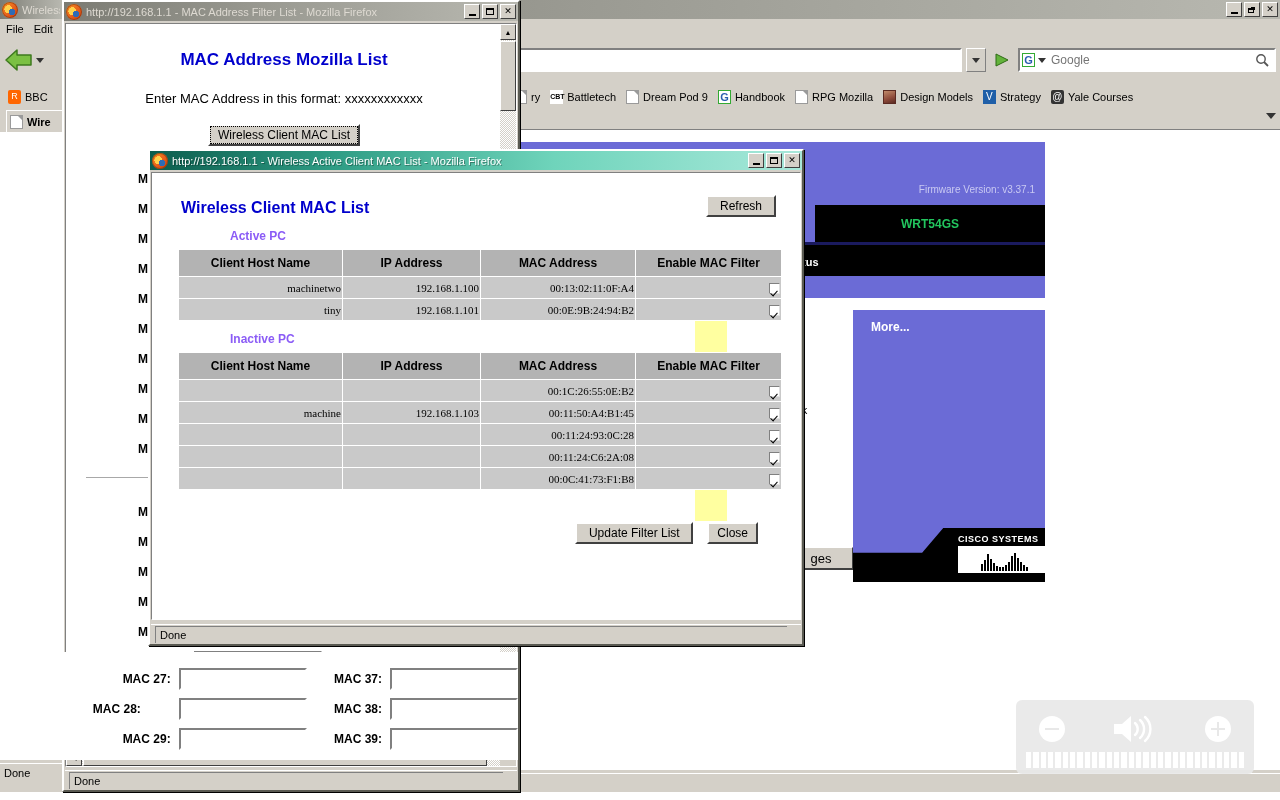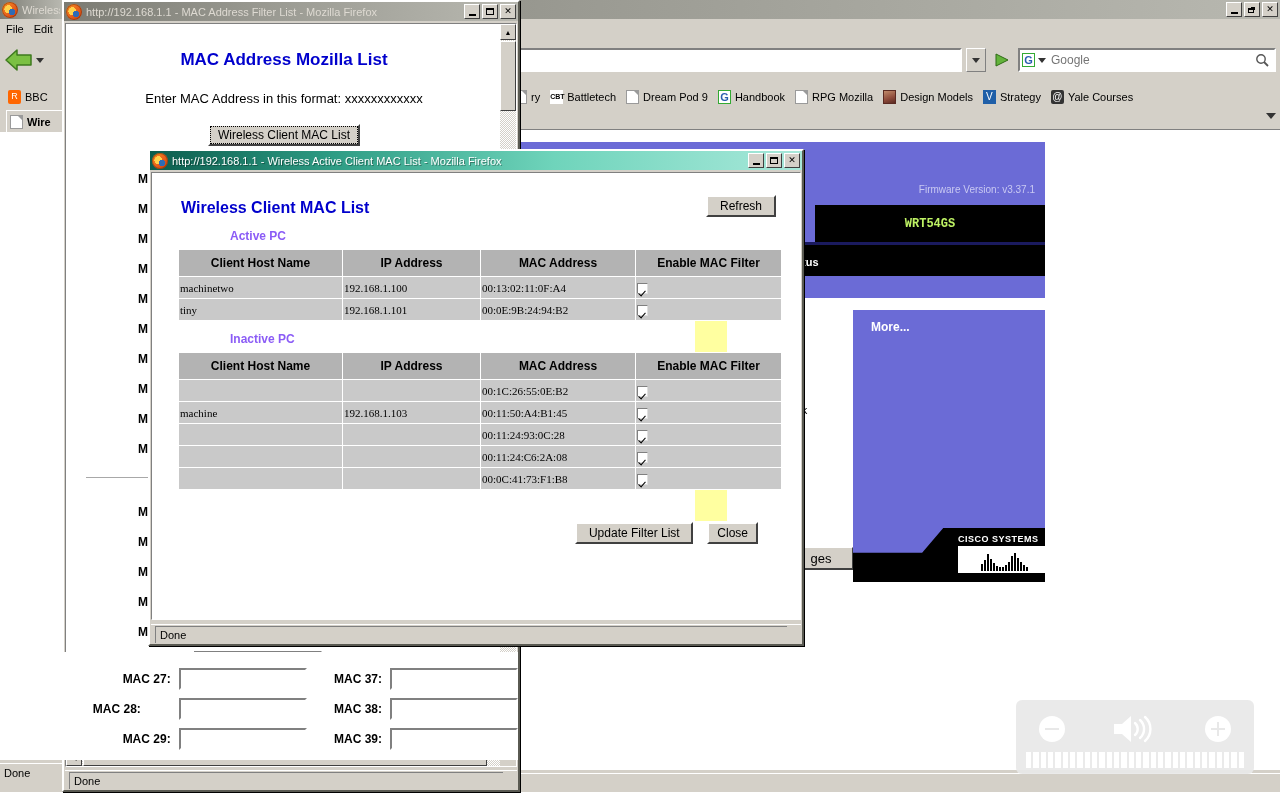--- a/index.html
+++ b/index.html
@@ -187,21 +187,21 @@
   
   .wcml-h1 { color:#0000cc; font-weight:bold; font-size:16px; }
   .wcml-h2 { color:#8b5cf6; font-weight:bold; font-size:12px; }
   table.mactbl { border-collapse:collapse; width:604px; }
   table.mactbl th {
     background:#b3b3b3; color:#000; font-size:12px; font-weight:bold;
     height:27px; border:1px solid #ffffff; font-family:"Liberation Sans", sans-serif;
   }
   table.mactbl td {
     background:#c9c9c9; height:22px; border:1px solid #ffffff;
-    font-size:11px; text-align:left; color:#000;
+    font-size:11px; text-align:right; color:#000;
     font-family:"Liberation Serif", serif;
   }
   .chk {
     width:11px; height:11px; display:inline-block;
     background:#fff; border:1px solid;
     border-top-color:#808080; border-left-color:#808080;
     border-right-color:#dfdfdf; border-bottom-color:#dfdfdf;
     position:relative; vertical-align:middle;
   }
   .chk:after {
@@ -336,22 +336,22 @@
       <div id="routerpage" style="left:520px; top:12px; width:525px; height:440px;">
 
         <div class="rt-band" style="position:absolute; left:0; top:0; width:525px; height:63px;">
           <div style="position:absolute; right:10px; bottom:10px; color:#c9c9f2; font-size:10px;">Firmware Version: v3.37.1</div>
         </div>
 
         <div class="rt-black" style="position:absolute; left:0; top:63px; width:525px; height:37px;">
           <div style="position:absolute; left:0; top:0; width:295px; height:37px; background:#6b6bd6;
                       color:#fff; font-weight:bold; font-size:15px; display:flex; align-items:center;
                       justify-content:flex-end; padding-right:10px;">with SpeedBooster</div>
-          <div style="position:absolute; left:295px; top:0; width:230px; height:37px; color:#bef264;
-                      font-weight:bold; font-size:12px; display:flex; align-items:center; justify-content:center;font-family:Liberation Mono, monospace;">WRT54GS</div>
+          <div style="position:absolute; left:295px; top:0; width:230px; height:37px; color:#22c55e;
+                      font-weight:bold; font-size:12px; display:flex; align-items:center; justify-content:center;">WRT54GS</div>
         </div>
 
         <div class="rt-black" style="position:absolute; left:0; top:100px; width:525px; height:34px; border-top:3px solid #1a1a5e;">
           <span style="position:absolute; left:8px; top:3px; color:#fff; font-weight:bold; font-size:11px; line-height:13px;">
             <span>tions</span><br>
             <span>ng</span>
           </span>
           <span style="position:absolute; left:120px; top:11px; color:#fff; font-weight:bold; font-size:11px;">Administration</span>
           <span style="position:absolute; left:265px; top:11px; color:#fff; font-weight:bold; font-size:11px;">Status</span>
         </div>

